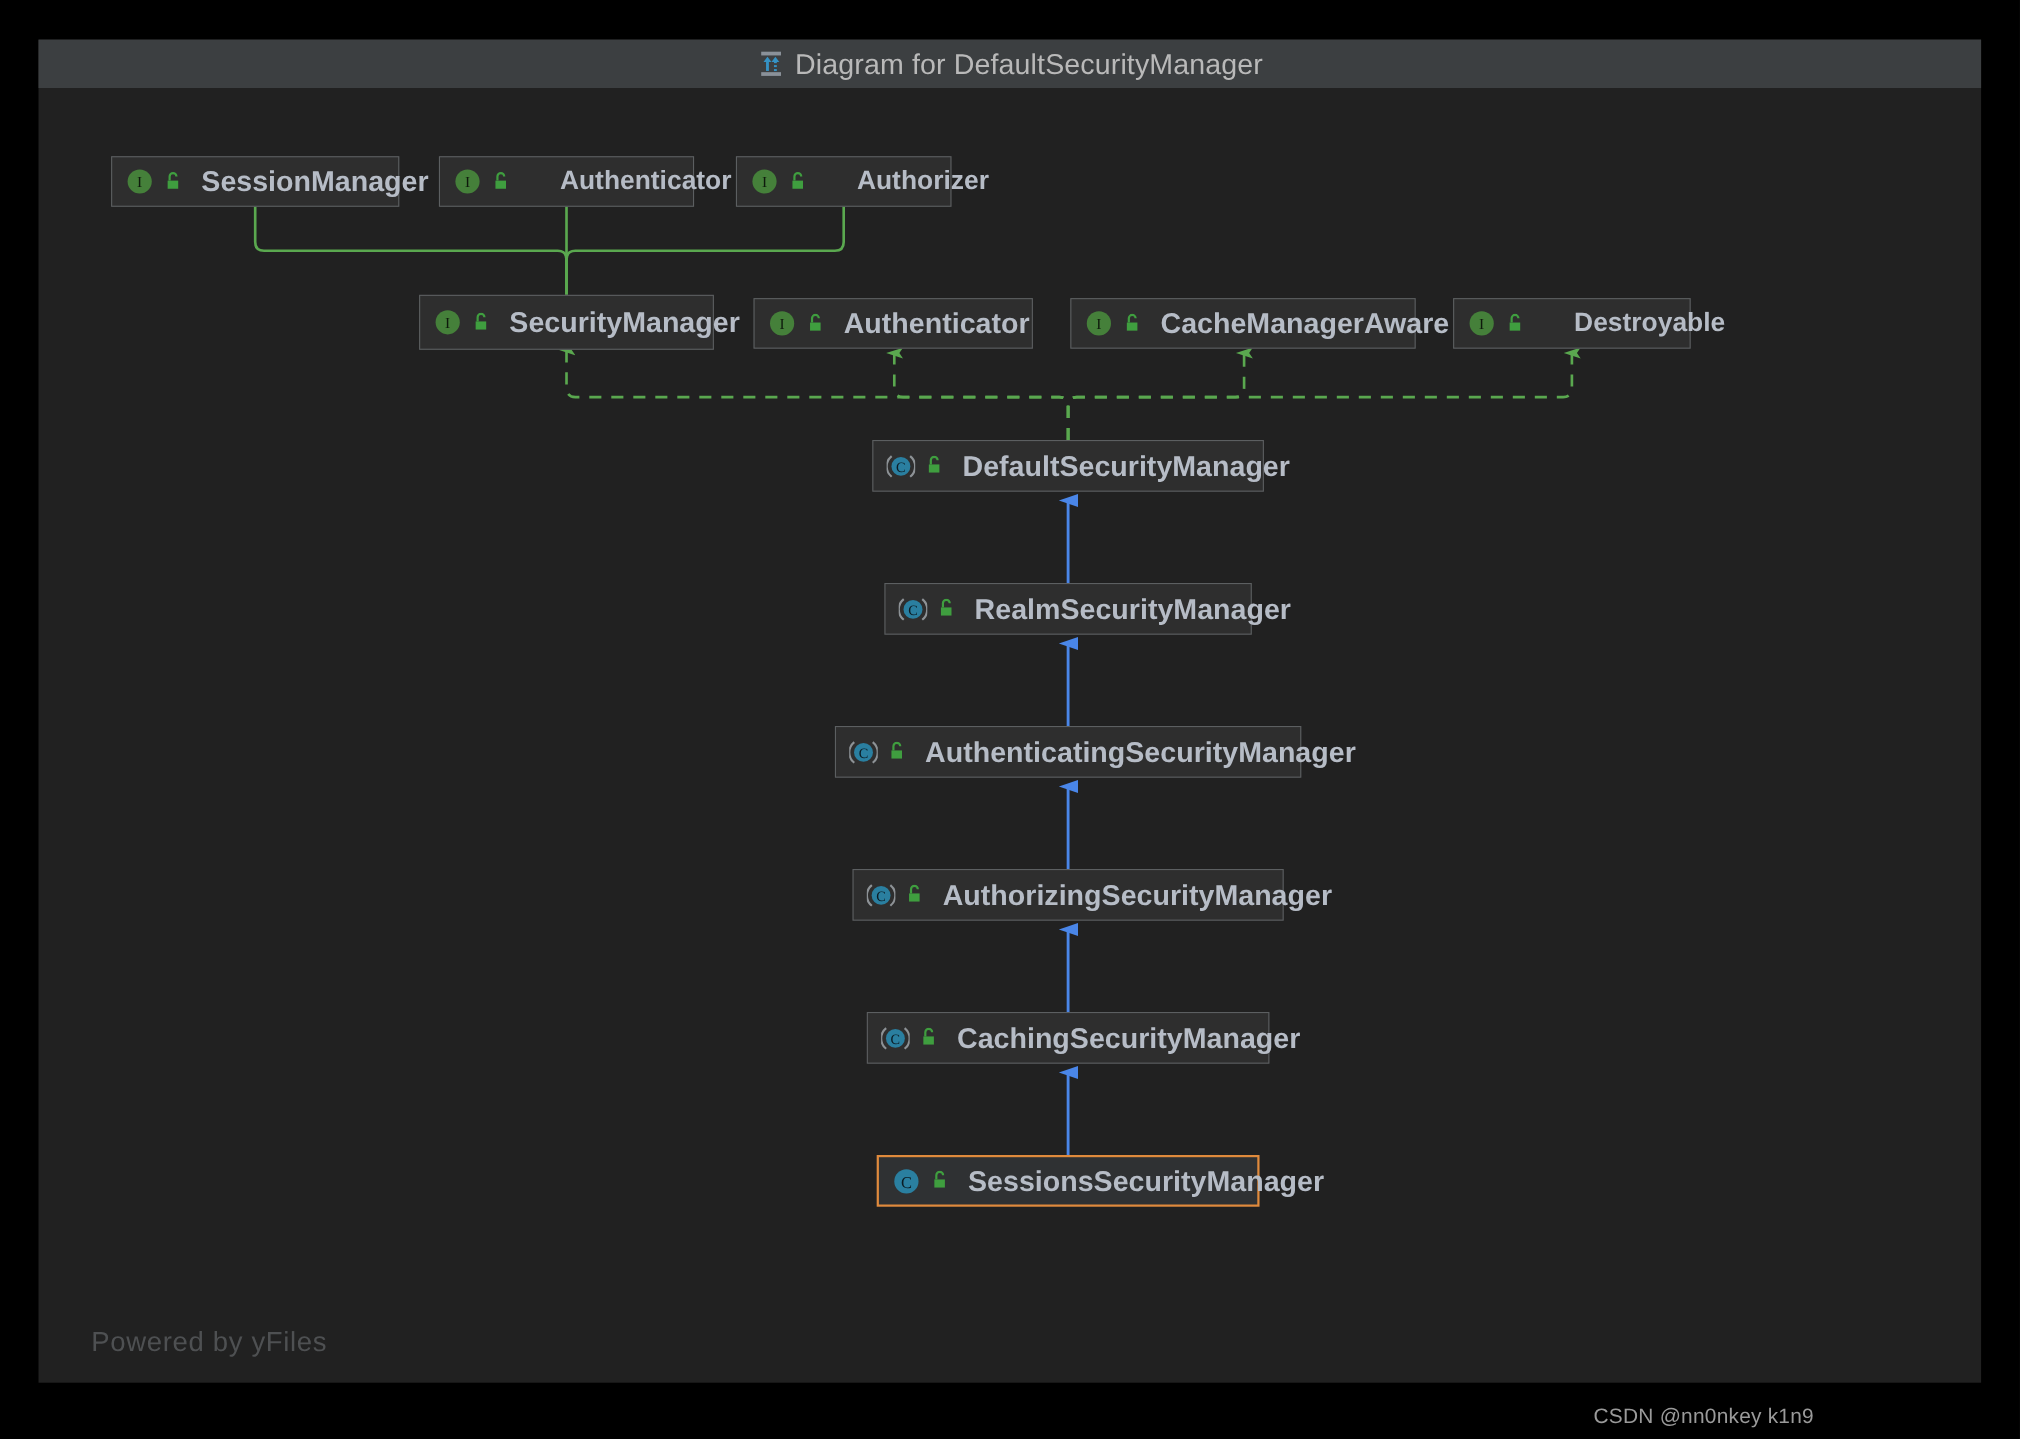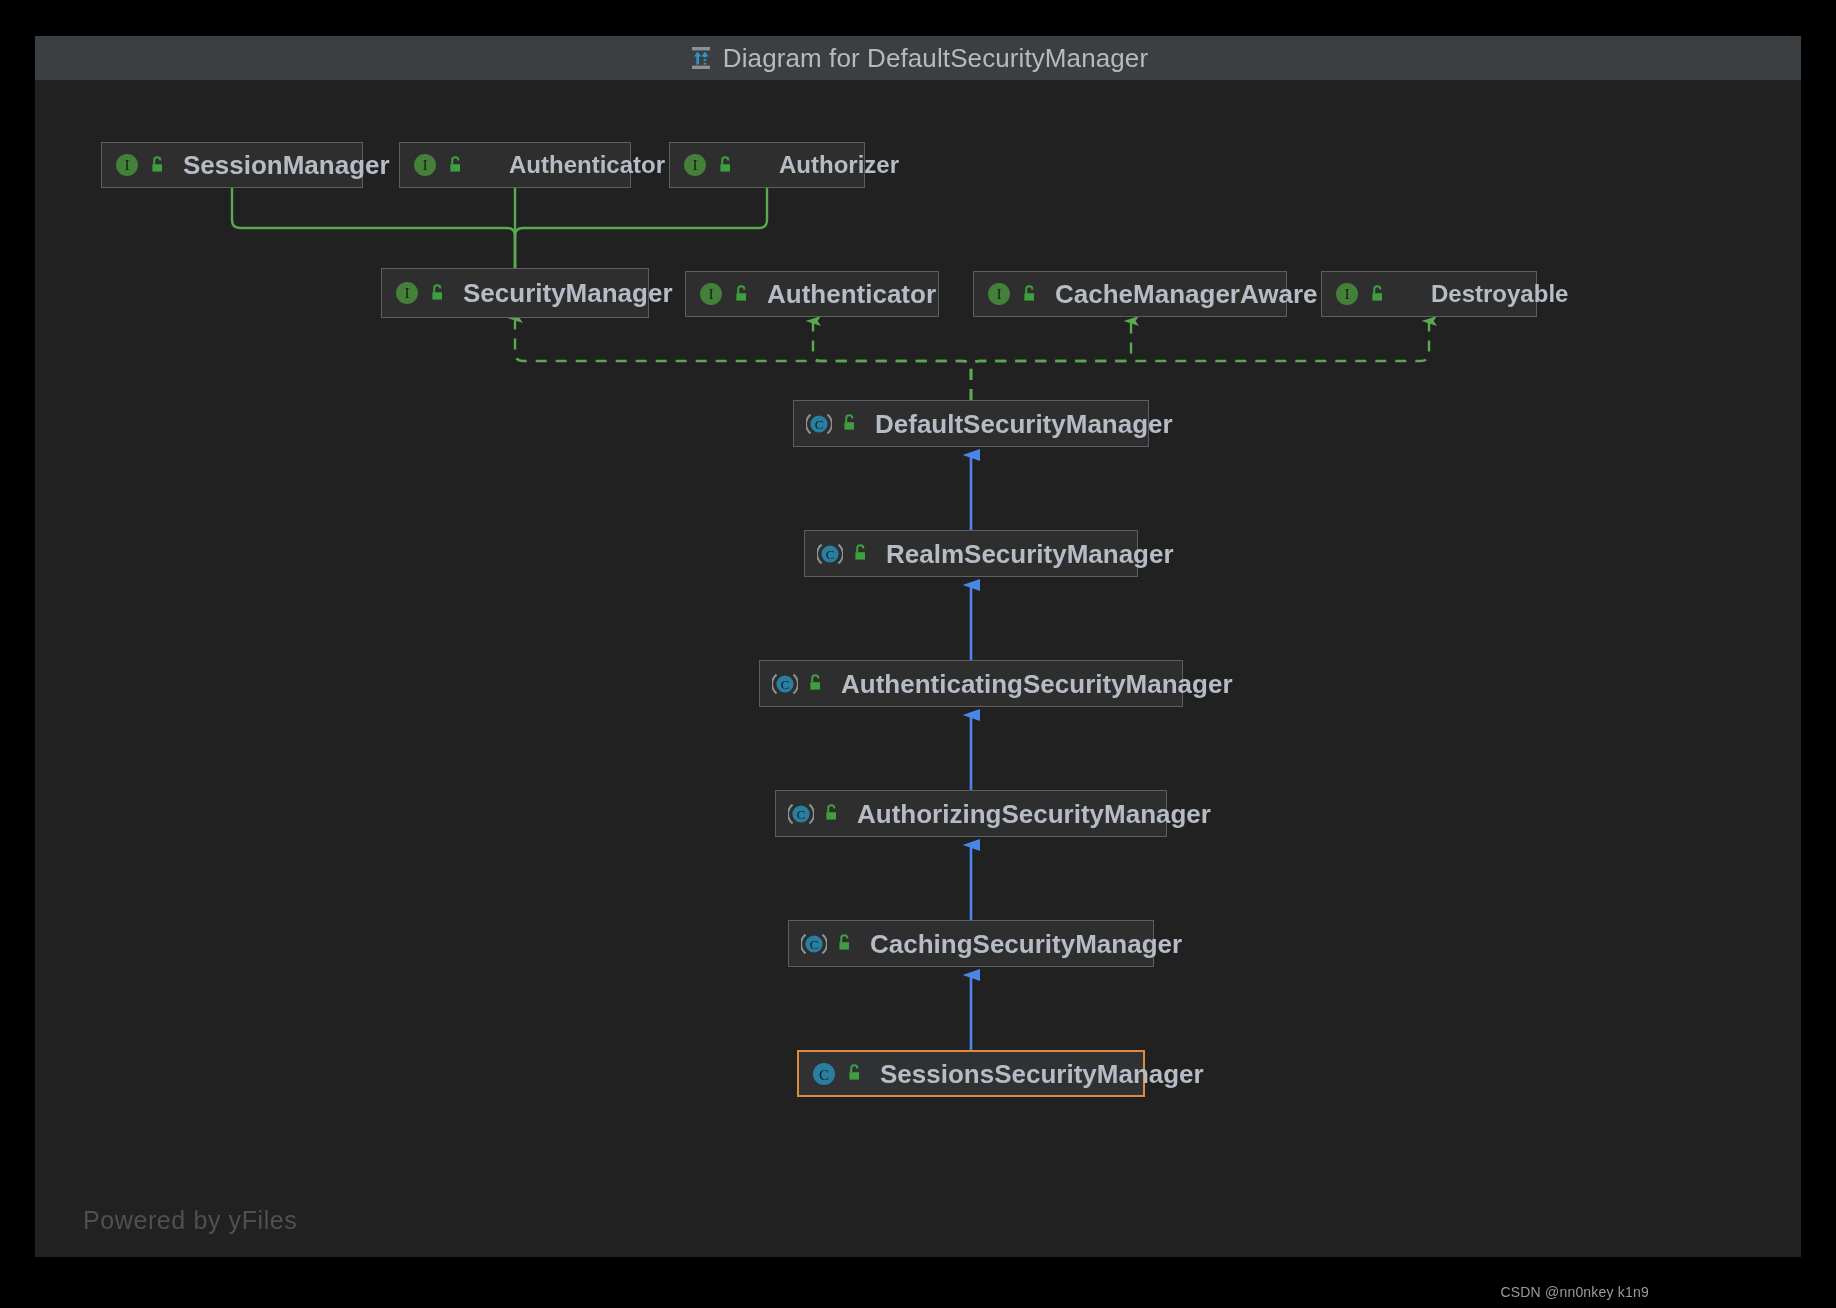--- a/index.html
+++ b/index.html
@@ -127,21 +127,21 @@
     font-size: 25px;
     letter-spacing: 0.6px;
     text-align: right;
   }
 
   .watermark-csdn {
     position: absolute;
     right: 16px;
     bottom: 8px;
     color: #9a9a9a;
-    font-size: 14px;
+    font-size: 19px;
     letter-spacing: 0.2px;
   }
 </style>
 </head>
 <body>
 
 <div id="root">
 
   <div class="panel">
 

